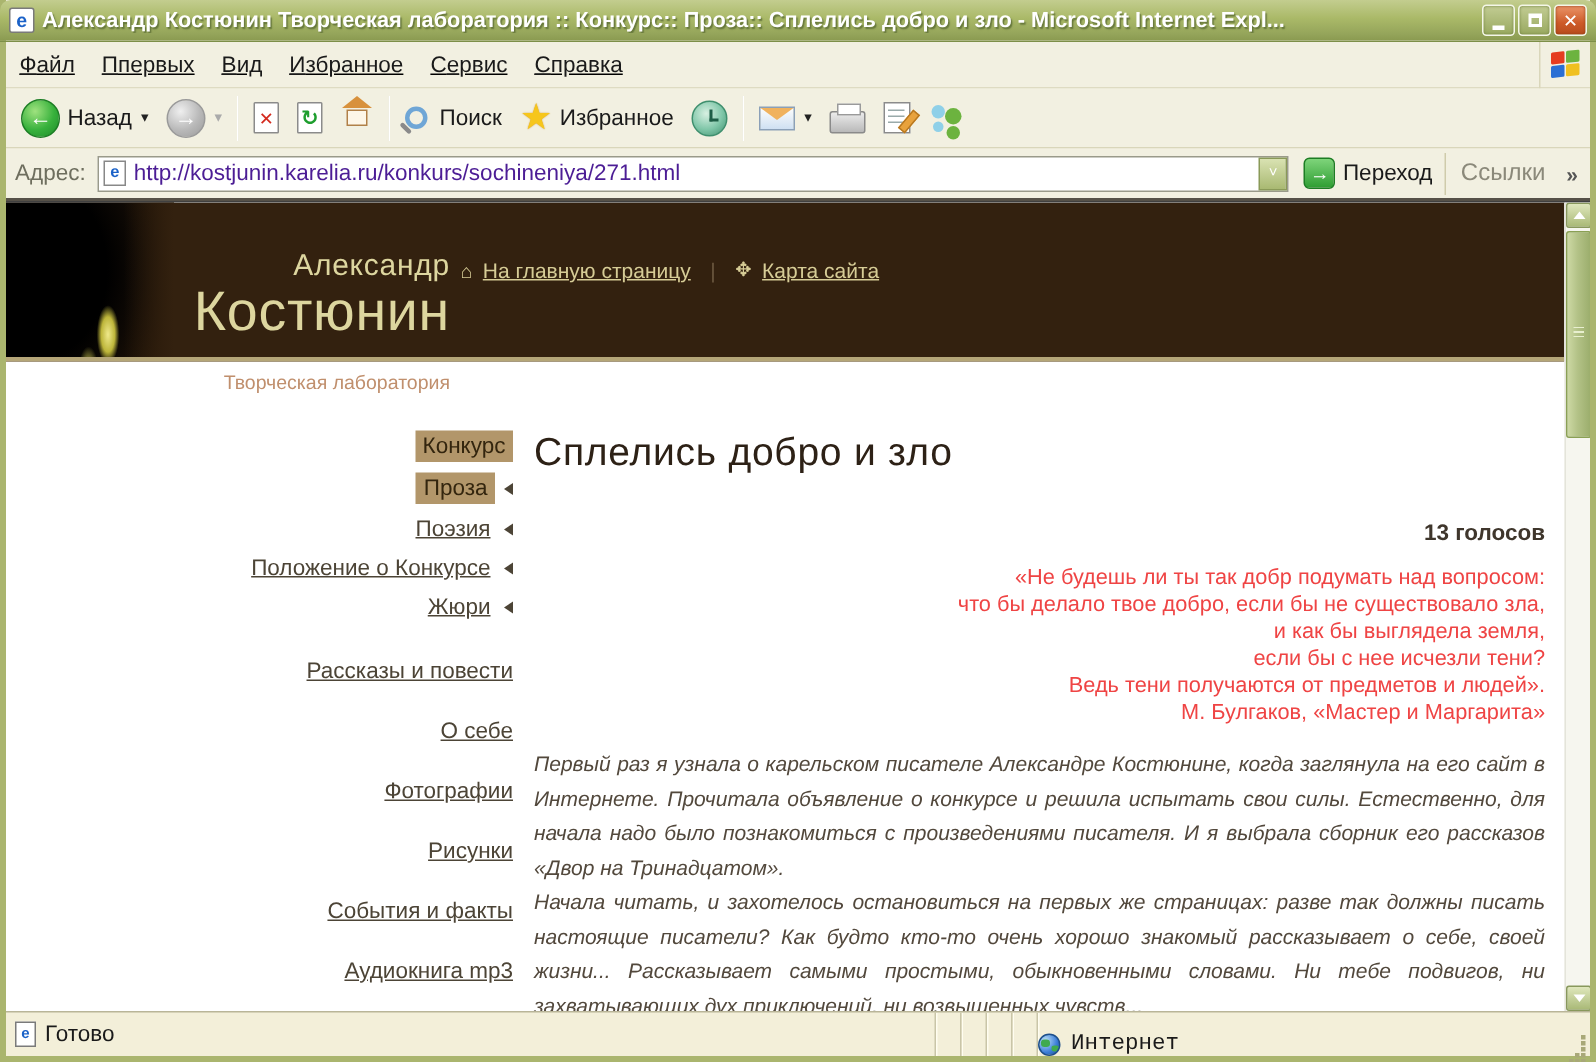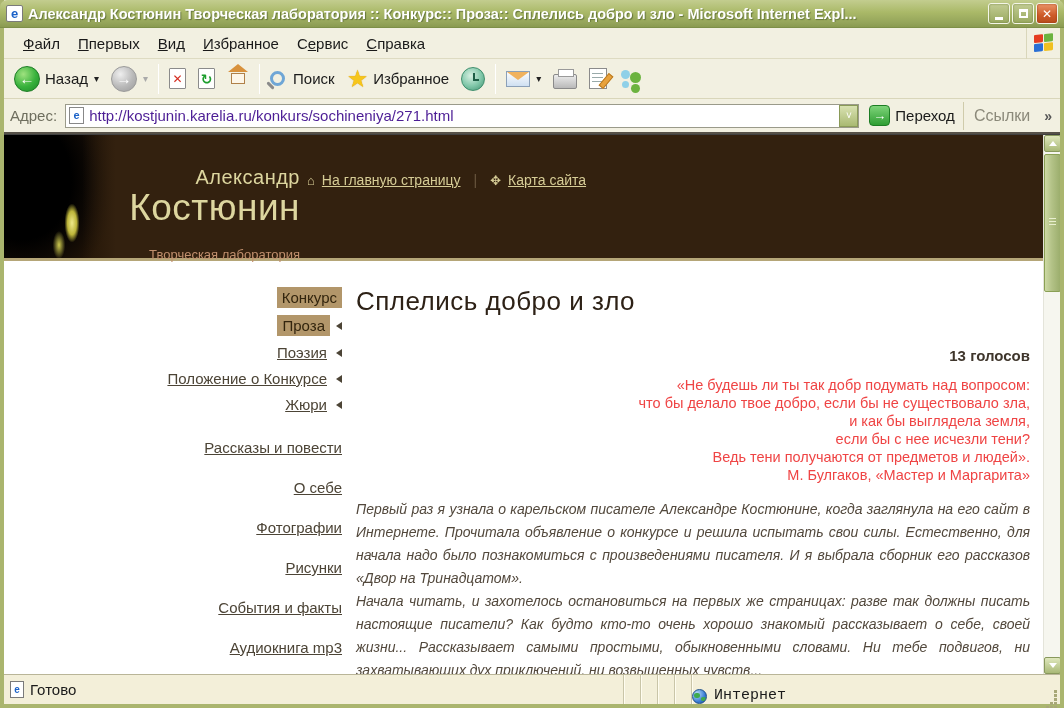--- a/index.html
+++ b/index.html
@@ -23,22 +23,22 @@
     color:#1b62c8;font-weight:bold;font-size:13px;line-height:15px;text-align:center;flex:none;}
   .title-text{flex:1;color:#fff;font-weight:bold;font-size:14.5px;margin-left:5px;
     white-space:nowrap;overflow:hidden;text-shadow:1px 1px 1px #64753a;}
   .winbtn{width:22px;height:21px;margin-left:2px;border:1px solid #f4f6e8;border-radius:3px;flex:none;
     display:flex;align-items:center;justify-content:center;color:#fff;font-size:12px;font-weight:bold;
     background:linear-gradient(#c2cc93,#99a960);box-shadow:inset 0 0 2px #6c7c3c;cursor:pointer;}
   .winbtn.close{background:linear-gradient(#ea9468,#cd5a28 60%,#b84d1e);box-shadow:inset 0 0 2px #8c3410;}
   .winbtn .min-glyph{width:8px;height:3px;background:#fff;margin-top:10px;}
   .winbtn .max-glyph{width:9px;height:9px;border:2px solid #fff;border-top-width:3px;}
   
-  .menubar{height:31px;flex:none;display:flex;align-items:center;padding-left:10px;
-    background:var(--chrome);border-bottom:1px solid #dedbc2;}
+  .menubar{height:31px;flex:none;display:flex;align-items:center;padding-left:0;
+    background:var(--chrome);border-bottom:1px solid #dedbc2;text-decoration:underline;}
   .menu-item{font-size:15px;color:#1a1a1a;padding:4px 9px;cursor:default;}
   .throbber-pane{margin-left:auto;width:34px;height:31px;border-left:1px solid #d9d6ba;
     display:flex;align-items:center;justify-content:center;}
   .win-flag{width:20px;height:18px;display:grid;grid-template-columns:9px 9px;grid-template-rows:8px 8px;gap:1px;transform:skewY(-6deg);}
   .win-flag i{border-radius:1px;}
   .win-flag i:nth-child(1){background:#e53c20;} .win-flag i:nth-child(2){background:#6cb33f;}
   .win-flag i:nth-child(3){background:#2a6fd4;} .win-flag i:nth-child(4){background:#f0c020;}
   
   .toolbar{height:40px;flex:none;display:flex;align-items:center;padding:0 4px;
     background:var(--chrome);border-bottom:1px solid #d9d6ba;}
@@ -90,21 +90,21 @@
   .go-btn{display:flex;align-items:center;gap:5px;margin:0 8px 0 10px;cursor:pointer;flex:none;}
   .go-icon{width:21px;height:21px;border-radius:4px;background:linear-gradient(#7ed47a,#2f9e33);border:1px solid #1d7d24;
     color:#fff;font-weight:bold;display:flex;align-items:center;justify-content:center;font-size:13px;}
   .go-label{color:#1a1a1a;}
   .links-zone{display:flex;align-items:center;flex:none;border-left:1px solid #cfcbab;padding-left:10px;height:28px;}
   .links-label{color:#8b897a;font-size:16px;}
   .links-chev{color:#555;font-weight:bold;margin:0 2px 0 14px;font-size:14px;}
   
   .viewport{flex:1;position:relative;overflow:hidden;background:#fff;border-top:1px solid #404040;}
   .page{position:absolute;left:0;top:0;right:17px;bottom:0;overflow:hidden;}
-  .page-header{position:relative;height:126px;background:var(--header-bg);border-bottom:3px solid #b5a678;}
+  .page-header{position:relative;height:106px;background:var(--header-bg);border-bottom:3px solid #b5a678;}
   .header-photo{position:absolute;left:0;top:0;width:112px;height:100%;
     background:
       linear-gradient(90deg,rgba(51,33,15,0) 70%,var(--header-bg) 100%),
       radial-gradient(ellipse 10px 26px at 68px 88px,#efe98a 0%,#bdb53a 45%,rgba(0,0,0,0) 75%),
       radial-gradient(ellipse 9px 20px at 55px 110px,#cdc94f 0%,rgba(0,0,0,0) 70%),
       radial-gradient(ellipse 95px 115px at 18px 45px,#000 52%,#0d0804 72%,#231507 100%),
       #140d06;}
   .header-name{position:absolute;left:0;top:0;width:296px;text-align:right;color:var(--name-cream);}
   .header-first{font-size:20px;margin-top:31px;letter-spacing:.5px;}
   .header-last{font-size:37px;line-height:1.05;letter-spacing:.5px;}

